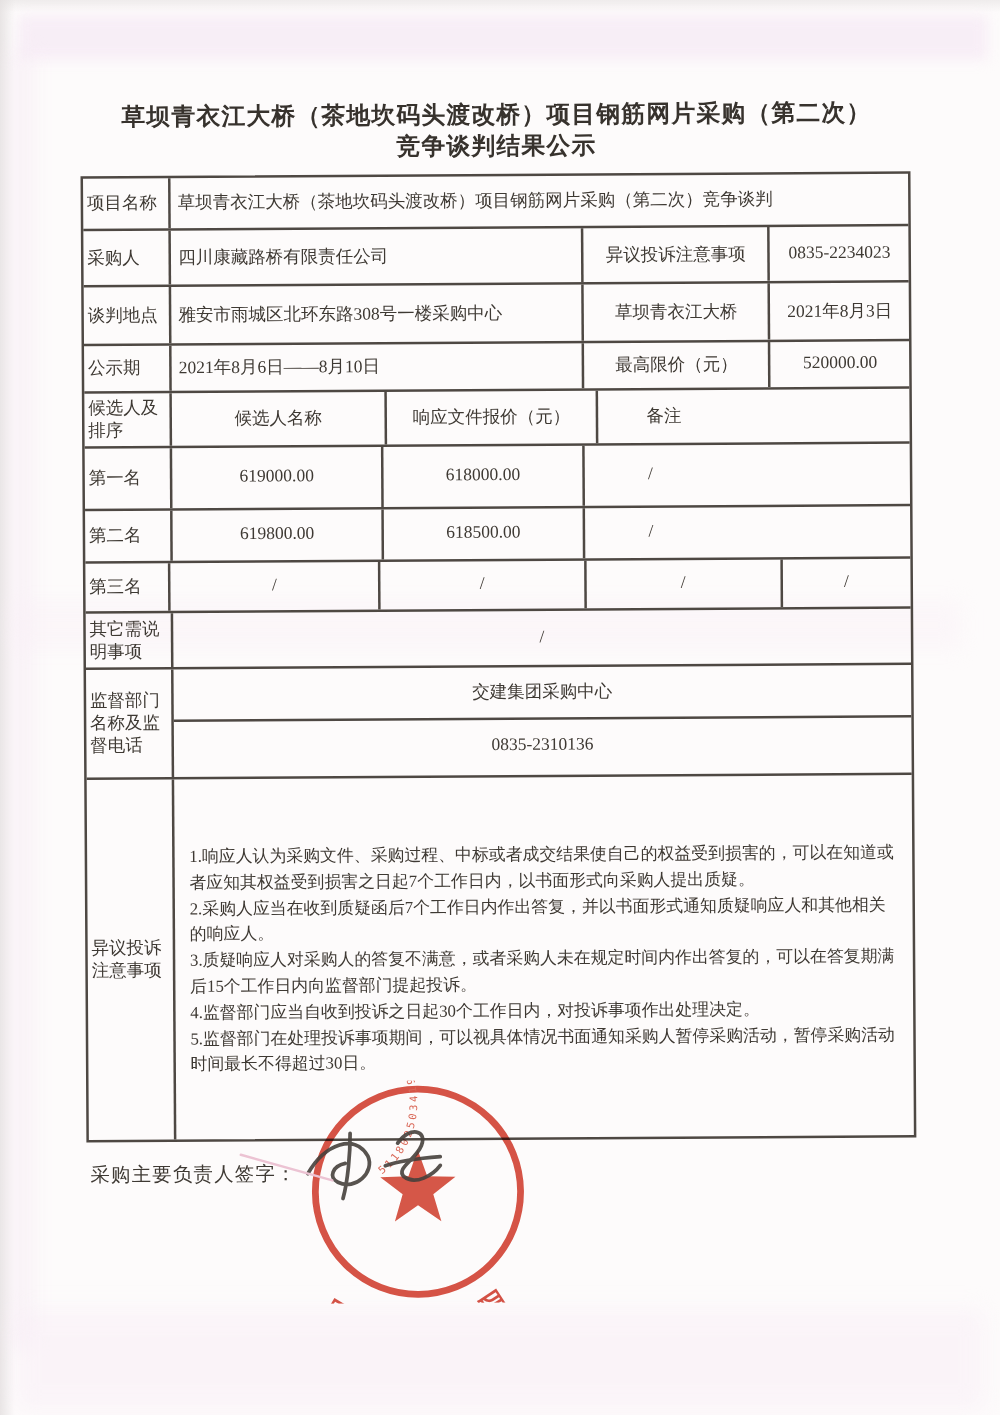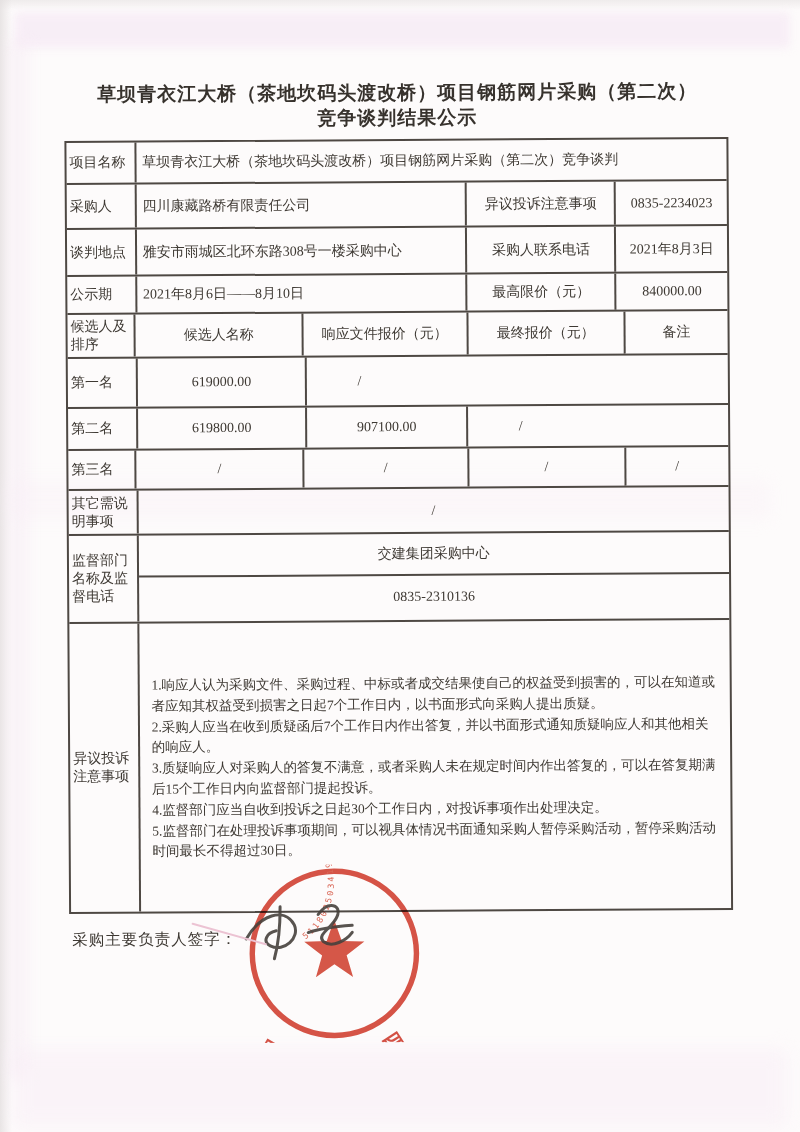--- a/index.html
+++ b/index.html
@@ -99,49 +99,49 @@
     <div class="t-row h45">
       <div class="cell cA">采购人</div>
       <div class="cell cB">四川康藏路桥有限责任公司</div>
       <div class="cell cC">异议投诉注意事项</div>
       <div class="cell cD">0835-2234023</div>
     </div>
 
     <div class="t-row h47">
       <div class="cell cA">谈判地点</div>
       <div class="cell cB">雅安市雨城区北环东路308号一楼采购中心</div>
-      <div class="cell cC">采购人联系电话</div>
+      <div class="cell cC">草坝青衣江大桥</div>
       <div class="cell cD">2021年8月3日</div>
     </div>
 
     <div class="t-row h38">
       <div class="cell cA">公示期</div>
       <div class="cell cB">2021年8月6日——8月10日</div>
       <div class="cell cC">最高限价（元）</div>
-      <div class="cell cD">840000.00</div>
+      <div class="cell cD">520000.00</div>
     </div>
 
     <div class="t-row h42">
       <div class="cell cA">候选人及排序</div>
       <div class="cell cN center">候选人名称</div>
       <div class="cell cP1">响应文件报价（元）</div>
-      <div class="cell cP2">最终报价（元）</div>
       <div class="cell cR">备注</div>
     </div>
 
     <div class="t-row h50">
       <div class="cell cA">第一名</div>
       <div class="cell cP1">619000.00</div>
+      <div class="cell cP2">618000.00</div>
       <div class="cell cR">/</div>
     </div>
 
     <div class="t-row h42">
       <div class="cell cA">第二名</div>
       <div class="cell cP1">619800.00</div>
-      <div class="cell cP2">907100.00</div>
+      <div class="cell cP2">618500.00</div>
       <div class="cell cR">/</div>
     </div>
 
     <div class="t-row h40">
       <div class="cell cA">第三名</div>
       <div class="cell cN center">/</div>
       <div class="cell cP1">/</div>
       <div class="cell cP2">/</div>
       <div class="cell cR">/</div>
     </div>

